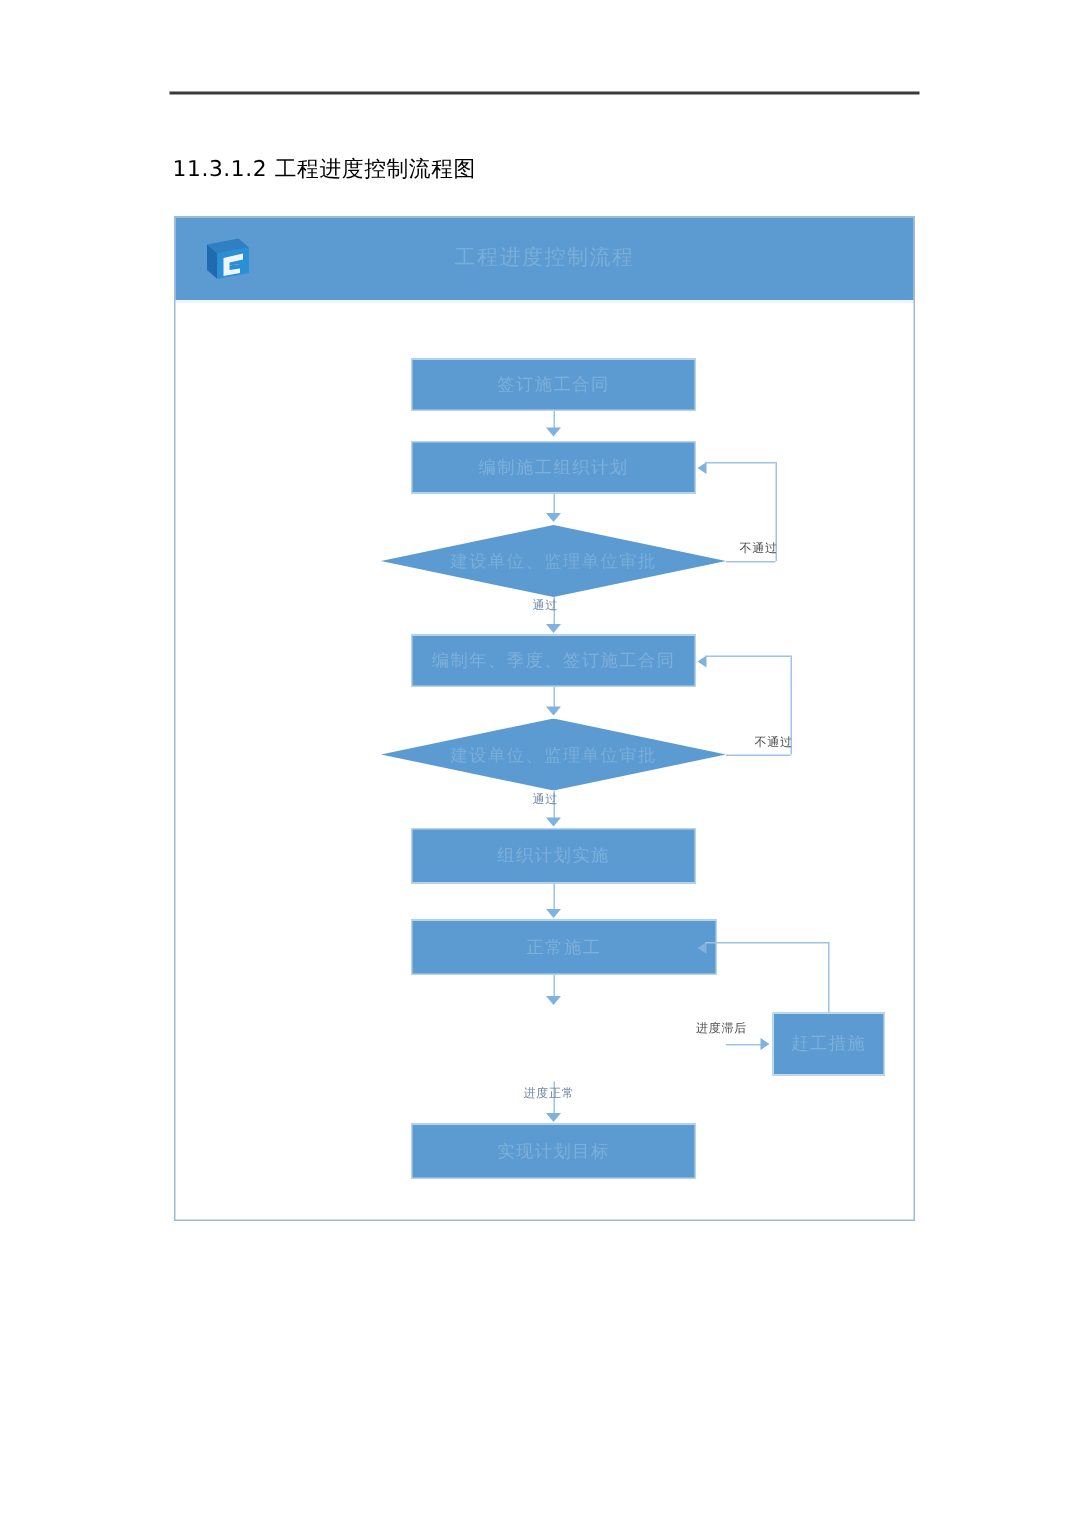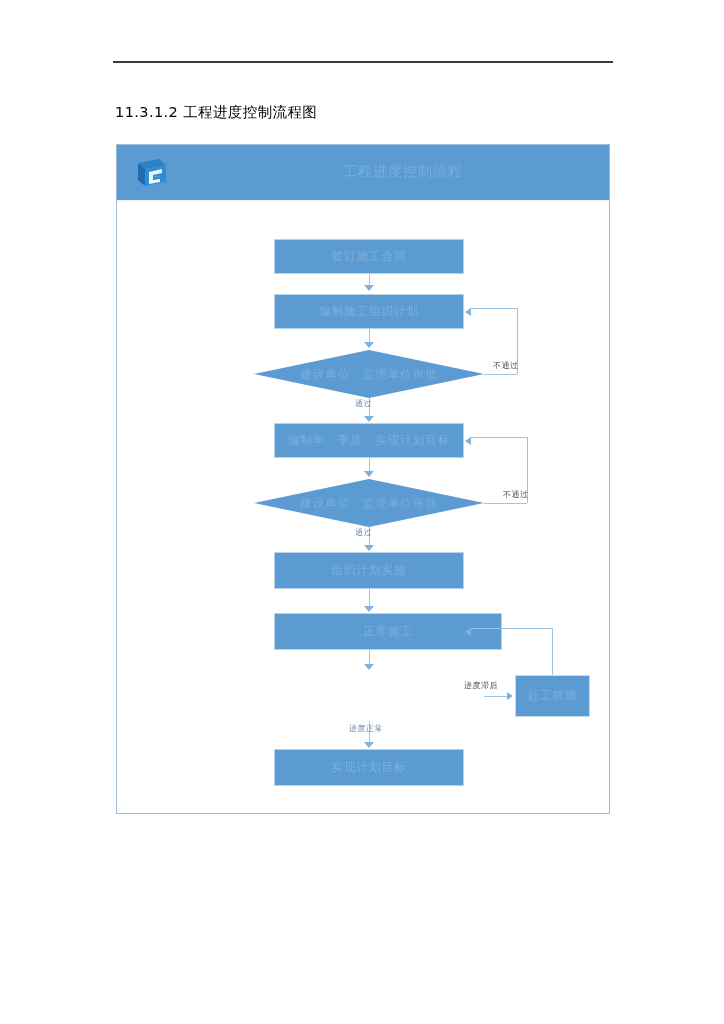--- a/index.html
+++ b/index.html
@@ -70,21 +70,20 @@
   .diagram-title {
     position: absolute;
     left: 0;
     top: 18px;
     width: 100%;
     text-align: center;
     font-family: "DejaVu Sans", "Liberation Sans", sans-serif;
     font-size: 14px;
     color: #79aedb;
     letter-spacing: 1px;
-    margin-left: 40px;
   }
 
   .brand-logo {
     position: absolute;
     left: 18px;
     top: 12px;
     width: 34px;
     height: 32px;
   }
 
@@ -242,21 +241,21 @@
       <div class="conn-h" style="left:367px; top:172px; width:33px;"></div>
       <div class="conn-v" style="left:400px; top:106px; height:66px;"></div>
       <div class="conn-h" style="left:353px; top:106px; width:47px;"></div>
       <div class="branch-label" style="left:376px; top:158px;">不通过</div>
 
       <div class="conn-v" style="left:252px; top:196px; height:22px;"></div>
       <div class="branch-label faint" style="left:238px; top:196px;">通过</div>
       <div class="arrow-down" style="left:247px; top:214px;"></div>
 
       <div class="node node-box" style="left:157px; top:221px; width:190px; height:35px;">
-        <span class="node-label">编制年、季度、实现计划目标</span>
+        <span class="node-label">编制年、季度、签订施工合同</span>
       </div>
       <div class="arrow-left" style="left:348px; top:235px;"></div>
 
       <div class="conn-v" style="left:252px; top:256px; height:15px;"></div>
       <div class="arrow-down" style="left:247px; top:269px;"></div>
 
       <div class="node-diamond" style="left:137px; top:277px; width:230px; height:48px;">
         <div class="dm-shape"></div>
         <div class="dm-text">建设单位、监理单位审批</div>
       </div>
@@ -270,21 +269,21 @@
       <div class="branch-label faint" style="left:238px; top:325px;">通过</div>
       <div class="arrow-down" style="left:247px; top:343px;"></div>
 
       <div class="node node-box" style="left:157px; top:350px; width:190px; height:37px;">
         <span class="node-label">组织计划实施</span>
       </div>
 
       <div class="conn-v" style="left:252px; top:387px; height:19px;"></div>
       <div class="arrow-down" style="left:247px; top:404px;"></div>
 
-      <div class="node node-box" style="left:157px; top:411px; width:228px; height:37px;">
+      <div class="node node-box" style="left:157px; top:411px; width:204px; height:37px;">
         <span class="node-label">正常施工</span>
       </div>
       <div class="arrow-left" style="left:348px; top:426px;"></div>
 
       <div class="conn-v" style="left:252px; top:448px; height:17px;"></div>
       <div class="arrow-down" style="left:247px; top:462px;"></div>
 
 
       <div class="conn-h" style="left:367px; top:494px; width:27px;"></div>
       <div class="arrow-right" style="left:390px; top:490px;"></div>

